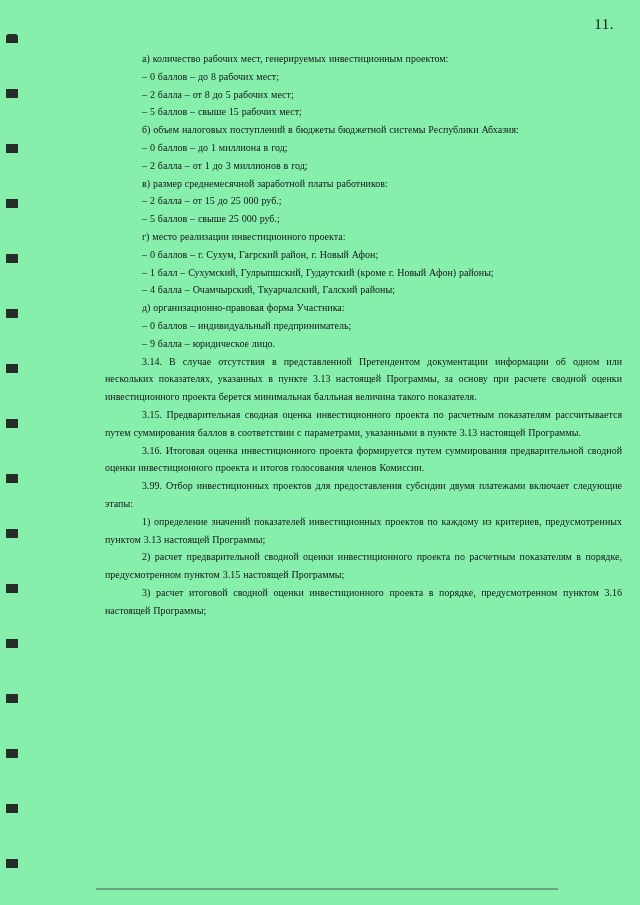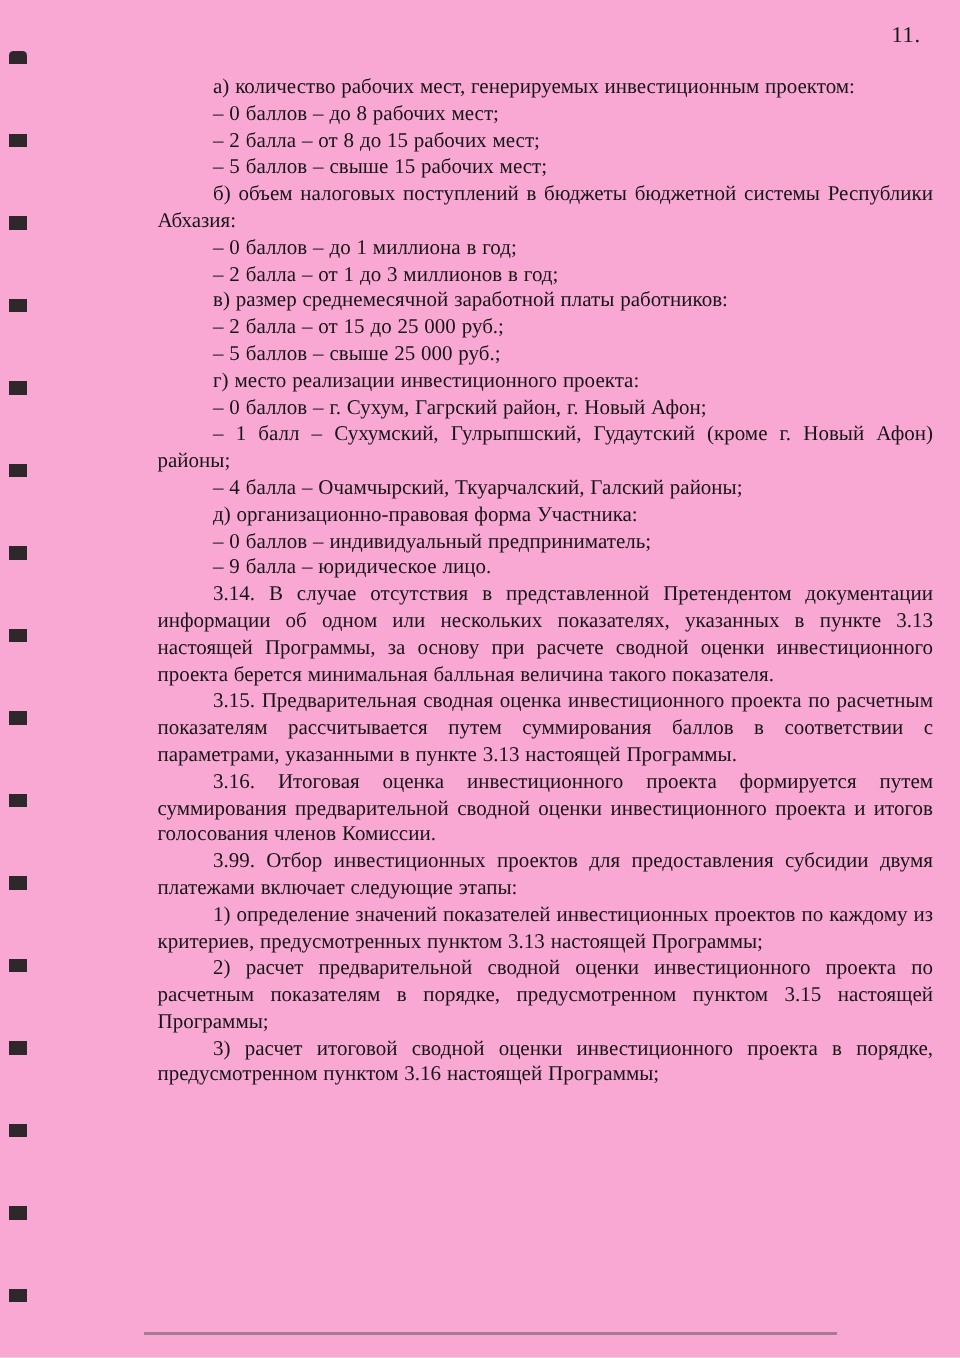--- a/index.html
+++ b/index.html
@@ -5,21 +5,21 @@
   html, body {
     margin: 0;
     padding: 0;
     background: #e8e8e8;
   }
   .page {
     position: relative;
     width: 640px;
     height: 905px;
     margin: 0 auto;
-    background: #f9a8d4;
+    background: #86efac;
     font-family: "Liberation Serif", "DejaVu Serif", serif;
     color: #151515;
     overflow: hidden;
   }
   .page-number {
     position: absolute;
     top: 16px;
     right: 26px;
     font-size: 15px;
     letter-spacing: 0.5px;
@@ -27,21 +27,21 @@
   .content {
     position: absolute;
     left: 105px;
     top: 50px;
     width: 517px;
   }
   .para {
     margin: 0;
     text-align: justify;
     text-indent: 37px;
-    font-size: 14px;
+    font-size: 10px;
     line-height: 17.8px;
     word-spacing: 0.4px;
   }
   
   .edge-marks {
     position: absolute;
     left: 6px;
     top: 34px;
     width: 12px;
     height: 842px;
@@ -65,21 +65,21 @@
 </style>
 </head>
 <body>
 
 <div class="page">
   <div class="edge-marks"></div>
   <div class="page-number">11.</div>
   <div class="content">
       <p class="para">а) количество рабочих мест, генерируемых инвестиционным проектом:</p>
       <p class="para">– 0 баллов – до 8 рабочих мест;</p>
-      <p class="para">– 2 балла – от 8 до 15 рабочих мест;</p>
+      <p class="para">– 2 балла – от 8 до 5 рабочих мест;</p>
       <p class="para">– 5 баллов – свыше 15 рабочих мест;</p>
       <p class="para">б) объем налоговых поступлений в бюджеты бюджетной системы Республики Абхазия:</p>
       <p class="para">– 0 баллов – до 1 миллиона в год;</p>
       <p class="para">– 2 балла – от 1 до 3 миллионов в год;</p>
       <p class="para">в) размер среднемесячной заработной платы работников:</p>
       <p class="para">– 2 балла – от 15 до 25 000 руб.;</p>
       <p class="para">– 5 баллов – свыше 25 000 руб.;</p>
       <p class="para">г) место реализации инвестиционного проекта:</p>
       <p class="para">– 0 баллов – г. Сухум, Гагрский район, г. Новый Афон;</p>
       <p class="para">– 1 балл – Сухумский, Гулрыпшский, Гудаутский (кроме г. Новый Афон) районы;</p>

